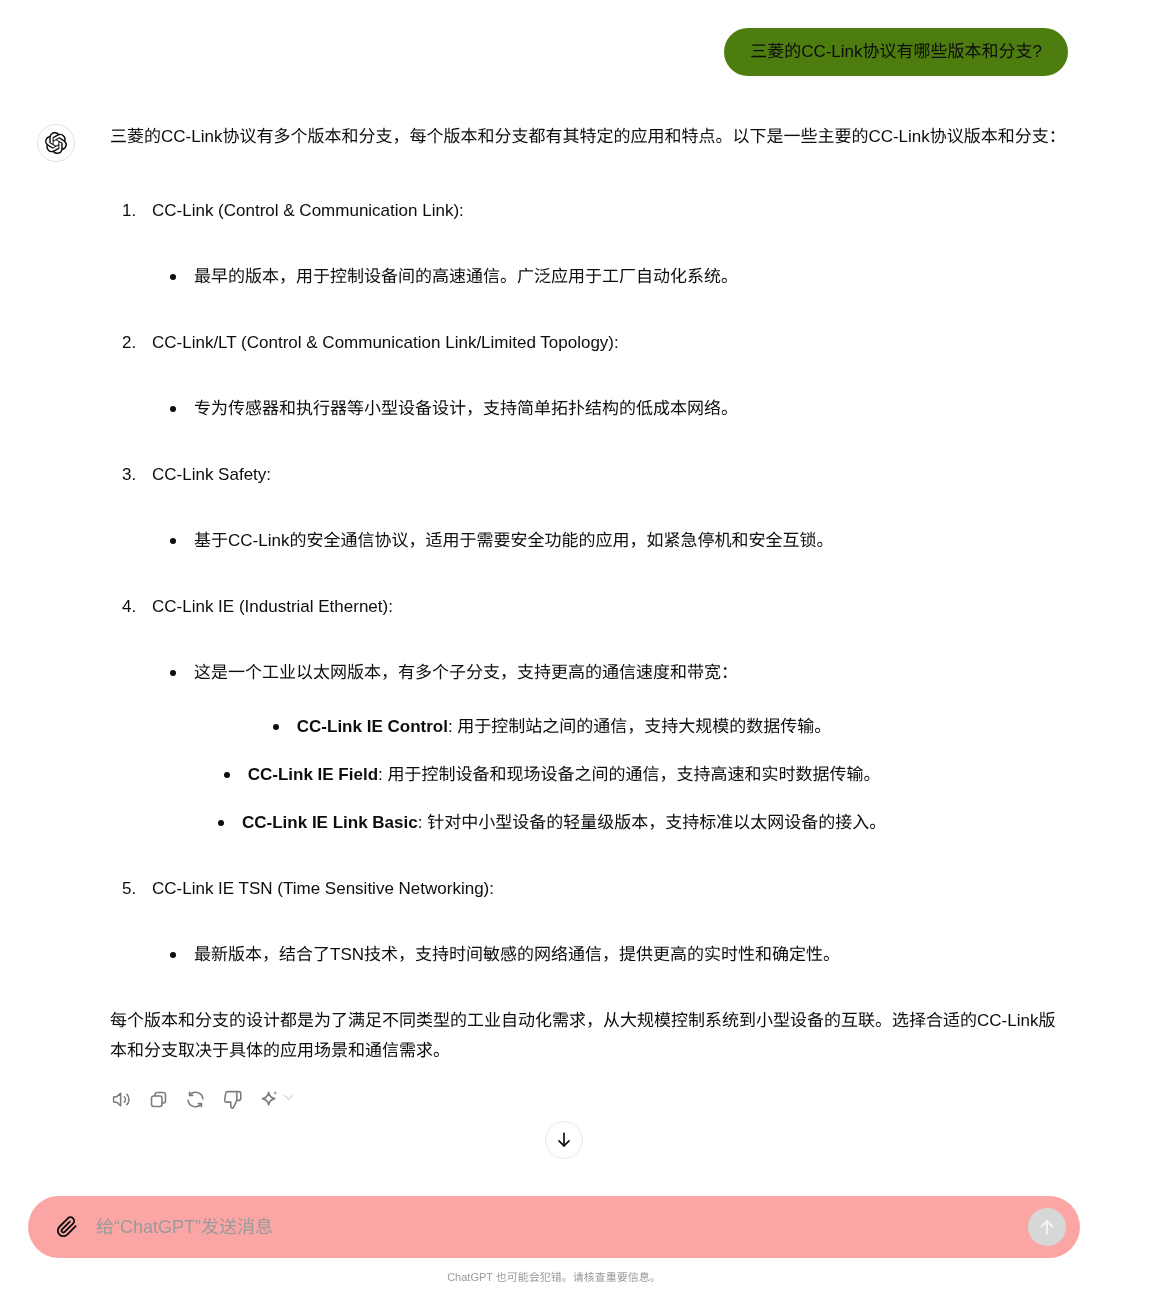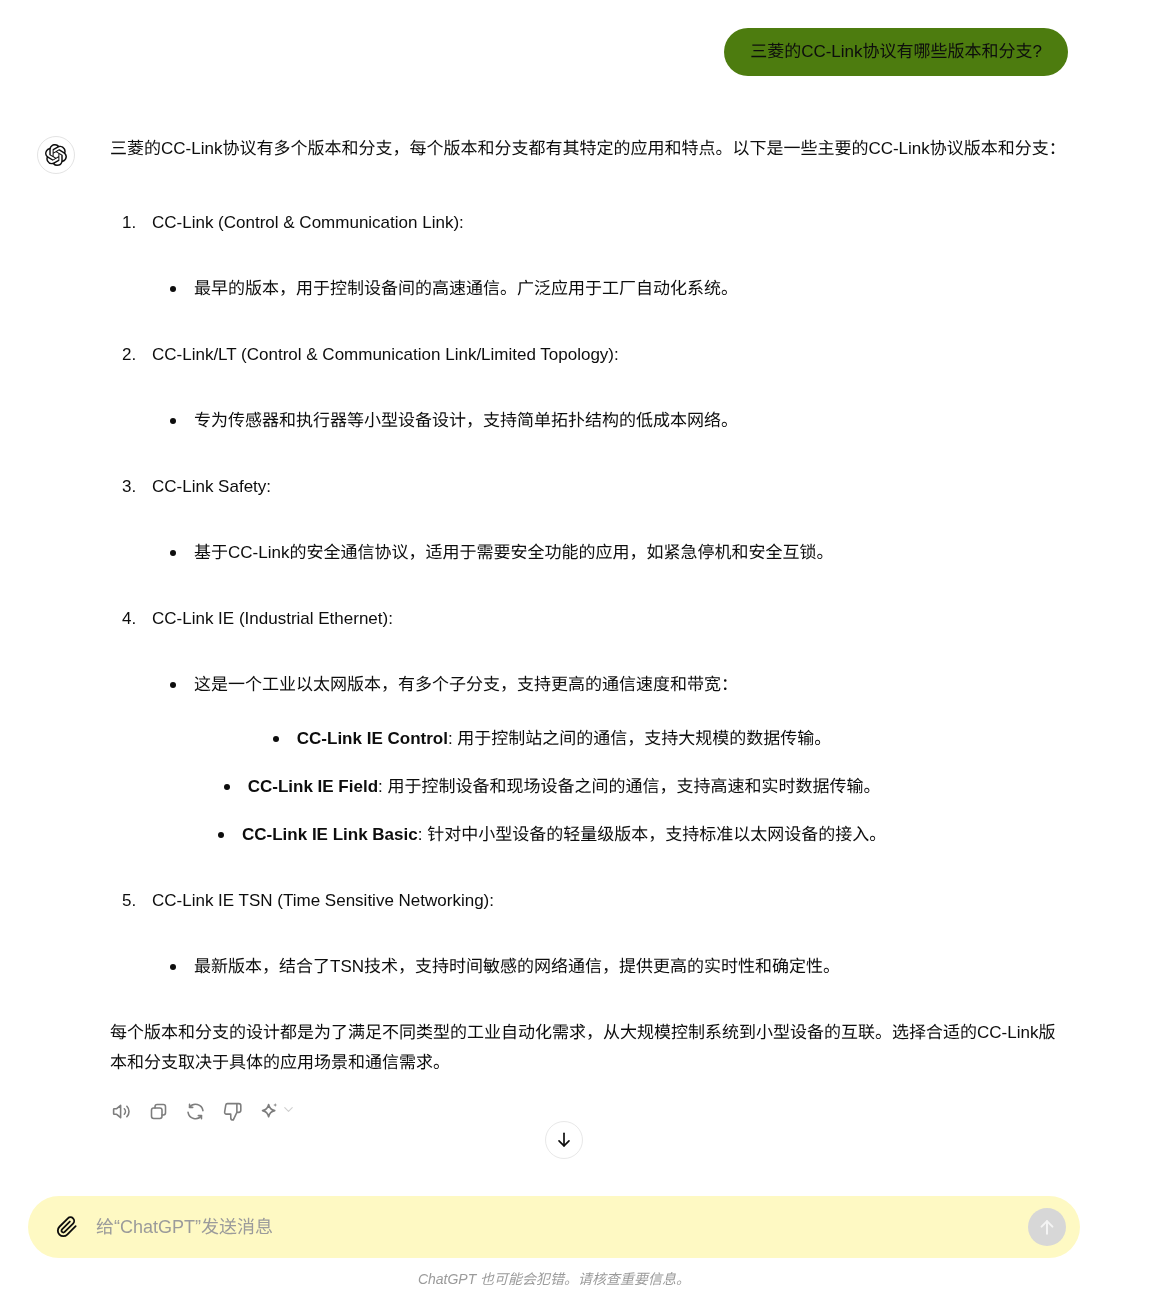--- a/index.html
+++ b/index.html
@@ -18,21 +18,21 @@
   .user-bubble {
     background: #4d7c0f;
     border-radius: 24px;
     padding: 11px 26px;
     font-size: 17px;
     line-height: 26px;
     max-width: 640px;
   }
 
   
-  .assistant-row { position: relative; margin-top: 58px; }
+  .assistant-row { position: relative; margin-top: 46px; }
   .avatar {
     position: absolute; left: -73px; top: 2px;
     width: 38px; height: 38px; border-radius: 50%;
     border: 1px solid #e3e3e3; background: #fff;
     display: flex; align-items: center; justify-content: center;
   }
   .avatar svg { width: 22px; height: 22px; }
   .md { font-size: 17px; line-height: 30px; }
   .md p.intro { margin-bottom: 44px; }
   .md ol { list-style: none; padding-left: 12px; }
@@ -69,41 +69,41 @@
     width: 38px; height: 38px; border-radius: 50%;
     background: #fff; border: 1px solid #e8e8e8;
     display: flex; align-items: center; justify-content: center; cursor: pointer;
   }
   .scroll-down svg { width: 20px; height: 20px; stroke: #0d0d0d; fill: none; stroke-width: 2; stroke-linecap: round; stroke-linejoin: round; }
 
   
   .composer {
     position: absolute; left: 28px; top: 1196px;
     width: 1052px; height: 62px;
-    background: #fef9c3; border-radius: 32px;
+    background: #fca5a5; border-radius: 32px;
     display: flex; align-items: center; padding: 0 14px 0 22px;
   }
   .attach-btn { border: none; background: transparent; cursor: pointer; width: 34px; height: 34px; display: flex; align-items: center; justify-content: center; padding: 0; }
   .attach-btn svg { width: 22px; height: 22px; stroke: #0d0d0d; fill: none; stroke-width: 2; stroke-linecap: round; stroke-linejoin: round; }
   .composer input {
     flex: 1; border: none; background: transparent; outline: none;
     font-size: 18px; color: #0d0d0d; margin-left: 12px;
     font-family: "Liberation Sans", "DejaVu Sans", sans-serif;
   }
   .composer input::placeholder { color: #9b9b9b; }
   .send-btn {
     width: 38px; height: 38px; border-radius: 50%; border: none;
     background: #d7d7d7; cursor: pointer;
     display: flex; align-items: center; justify-content: center; flex-shrink: 0;
   }
   .send-btn svg { width: 20px; height: 20px; stroke: #f4f4f4; fill: none; stroke-width: 2.4; stroke-linecap: round; stroke-linejoin: round; }
 
   .footer-note {
     position: absolute; left: 28px; top: 1268px; width: 1052px;
-    text-align: center; font-size: 14px; color: #9b9b9b; font-style: italic;
+    text-align: center; font-size: 11px; color: #9b9b9b;
   }
 </style>
 </head>
 <body>
 
 <div class="chat">
 
   <div class="user-row">
     <div class="user-bubble">三菱的CC-Link协议有哪些版本和分支?</div>
   </div>

